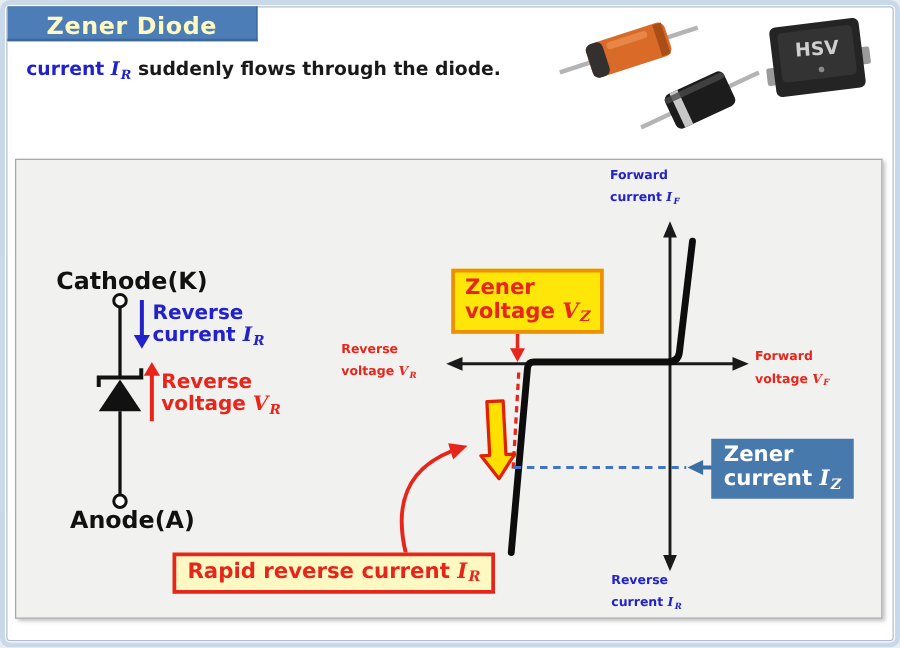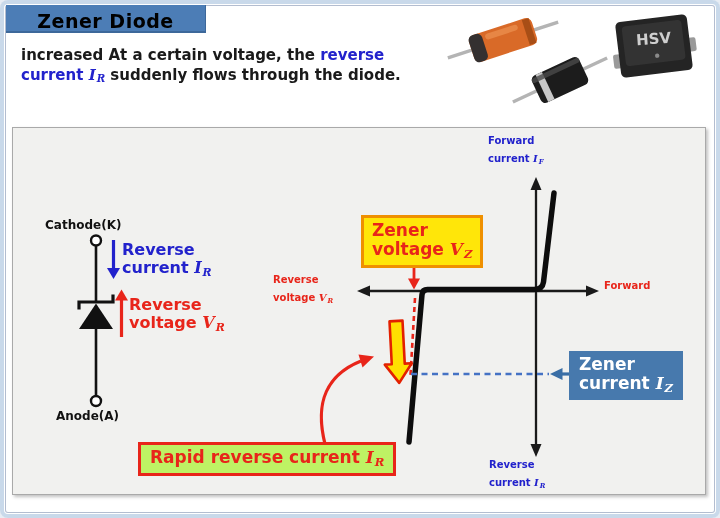--- a/index.html
+++ b/index.html
@@ -5,50 +5,49 @@
   html,body{margin:0;padding:0;background:#e8edf4;}
   *{box-sizing:border-box;}
   .slide{
     position:relative;width:720px;height:518px;background:#ffffff;
     font-family:"DejaVu Sans","Liberation Sans",sans-serif;
     border-radius:8px;overflow:hidden;
     box-shadow:inset 0 0 0 4px #c9d9ea, inset 0 0 0 5px #ffffff, inset 0 0 0 6px #b3bdd0;
   }
   .title-bar{
     position:absolute;left:6px;top:5px;width:200px;height:28px;
-    background:#4c7db6;color:#000000;font-size:19px;font-weight:bold;
+    background:#4c7db6;color:#fef9c3;font-size:19px;font-weight:bold;
     text-align:center;line-height:33px;letter-spacing:.5px;
     border-bottom:2px solid #3d689a;border-right:1px solid #3d689a;
   }
   .intro{position:absolute;left:21px;top:46px;width:420px;font-size:15px;font-weight:bold;
     color:#1a1a1a;line-height:19.5px;white-space:nowrap;}
   .red{color:#e8251a;}
   .blu{color:#2222cc;}
   .m{font-family:"DejaVu Serif","Liberation Serif",serif;font-style:italic;font-weight:bold;}
   .s{font-size:.68em;position:relative;top:.25em;margin-left:1px;}
   .photos{position:absolute;left:432px;top:2px;width:280px;height:120px;}
   .panel{position:absolute;left:12px;top:127px;width:694px;height:368px;
     background:#f1f1ef;border:1px solid #a9a9a9;box-shadow:2px 2px 3px rgba(120,120,120,.45);}
   .panel svg.layer{position:absolute;left:0;top:0;}
   .lbl{position:absolute;font-weight:bold;font-size:10px;line-height:18px;white-space:nowrap;}
-  .lbl.big{font-size:12px;color:#111;}
+  .lbl.big{font-size:19px;color:#111;}
   .callout{position:absolute;font-weight:bold;font-size:17px;line-height:19px;white-space:nowrap;}
   .co-yellow-orange{background:#ffe609;border:3px solid #ef9000;color:#e8251a;padding:3px 8px 4px 8px;}
-  .co-yellow-red{background:#bef264;border:3px solid #e8251a;color:#e8251a;padding:3px 9px 4px 9px;}
+  .co-yellow-red{background:#fef9c3;border:3px solid #e8251a;color:#e8251a;padding:3px 9px 4px 9px;}
   .co-blue{background:#4779ad;color:#ffffff;padding:4px 10px 5px 10px;}
 </style>
 </head>
 <body>
 
 <div class="slide">
 
   <div class="title-bar">Zener Diode</div>
 
   <div class="intro">
-    <div><span>increased At a certain voltage, the </span><span class="blu">reverse</span></div>
     <div><span class="blu">current </span><span class="blu m">I</span><span class="blu m s">R</span><span> suddenly flows through the diode.</span></div>
   </div>
 
   <div class="photos">
     <svg width="280" height="120" viewBox="0 0 280 120">
 
       <g transform="translate(71,38) rotate(-18)">
         <line x1="-58" y1="0" x2="58" y2="0" stroke="#b4b4b4" stroke-width="3.5"></line>
         <rect x="-33" y="-14" width="66" height="28" rx="6" fill="#d96a28"></rect>
         <rect x="-33" y="-14" width="14" height="28" rx="5" fill="#343030"></rect>
@@ -142,20 +141,21 @@
     <div class="lbl blu" style="left:475px;top:4px;">
       <div><span>Forward</span></div>
       <div><span>current </span><span class="m">I</span><span class="m s">F</span></div>
     </div>
     <div class="lbl red" style="left:260px;top:143px;">
       <div><span>Reverse</span></div>
       <div><span>voltage </span><span class="m">V</span><span class="m s">R</span></div>
     </div>
     <div class="lbl red" style="left:591px;top:149px;">
       <div><span>Forward</span></div>
+      <div><span>voltage </span><span class="m">V</span><span class="m s">F</span></div>
     </div>
     <div class="lbl blu" style="left:476px;top:328px;">
       <div><span>Reverse</span></div>
       <div><span>current </span><span class="m">I</span><span class="m s">R</span></div>
     </div>
 
     <div class="callout co-yellow-orange" style="left:348px;top:87px;">
       <div><span>Zener</span></div>
       <div><span>voltage </span><span class="m">V</span><span class="m s">Z</span></div>
     </div>

